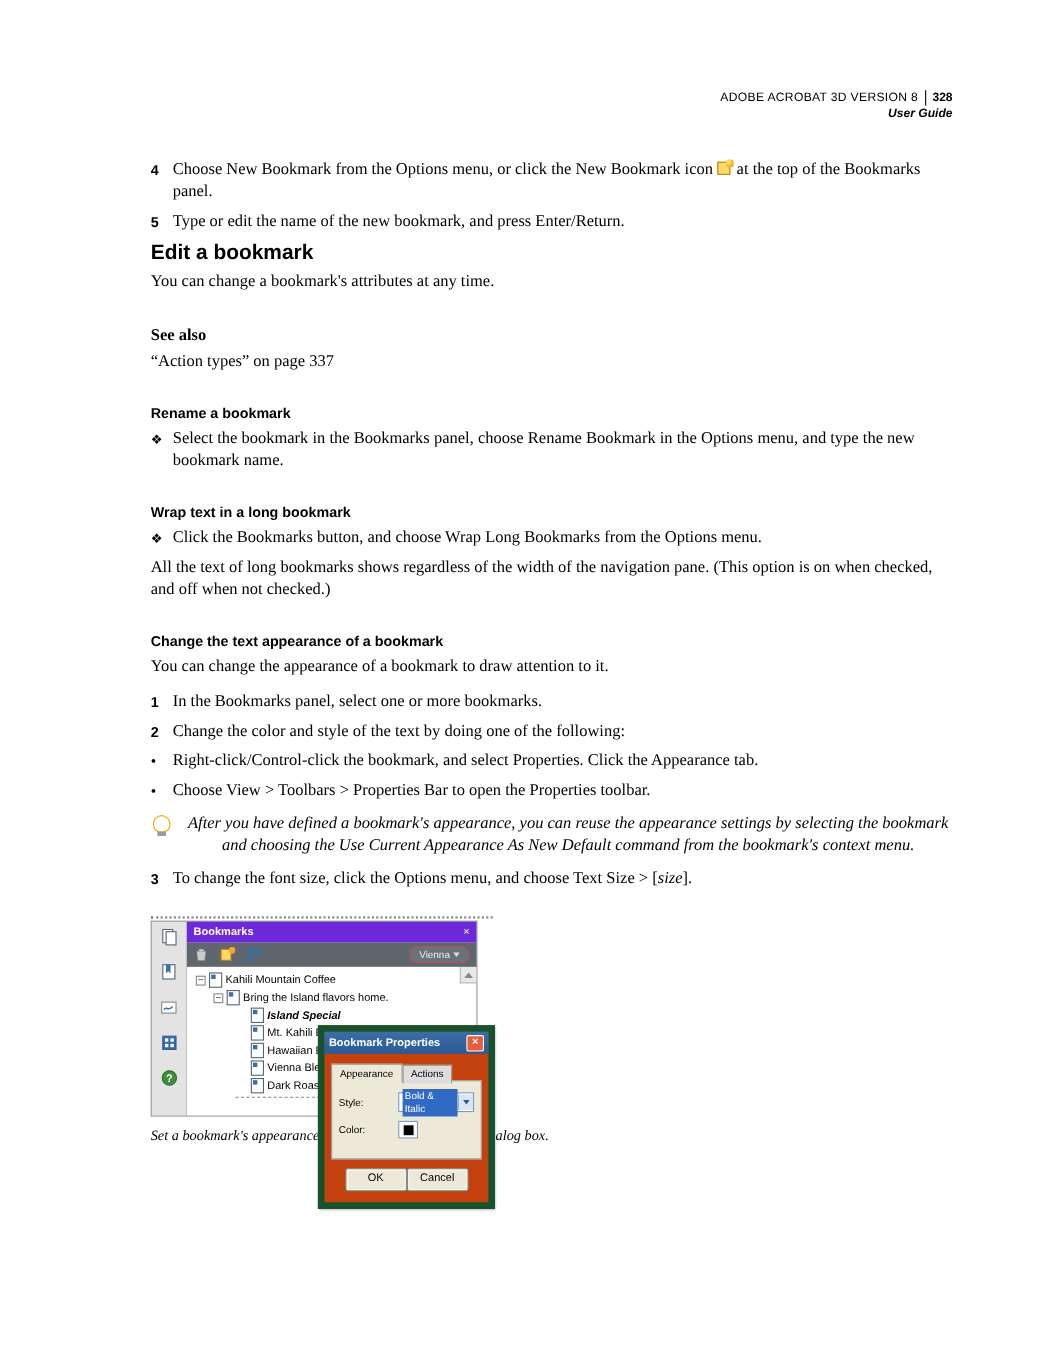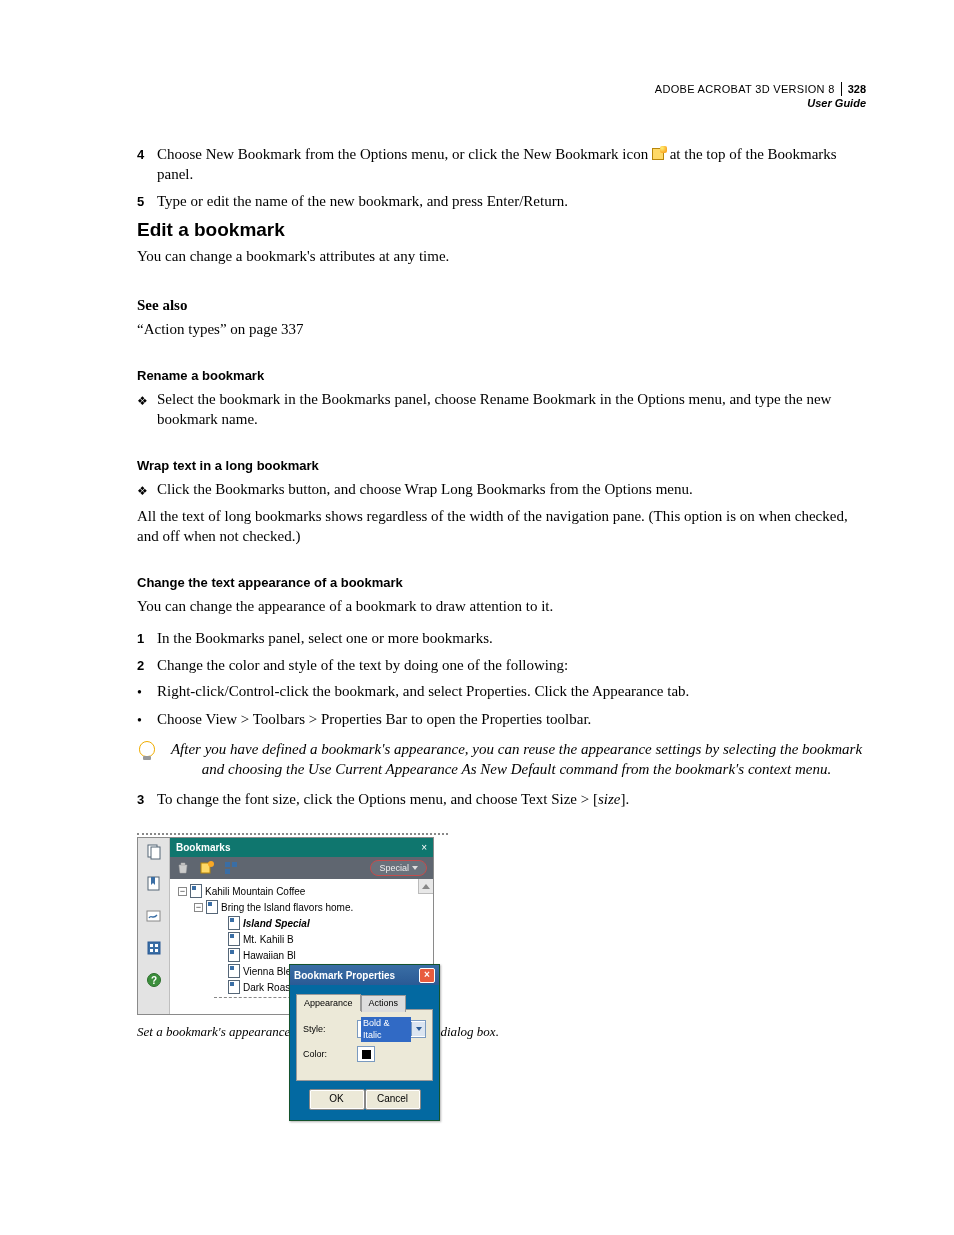--- a/index.html
+++ b/index.html
@@ -173,21 +173,21 @@
   }
   .sicon {
     width: 20px; height: 20px;
     display: flex; align-items: center; justify-content: center;
     border-radius: 2px;
   }
   .sicon svg { width: 16px; height: 16px; }
   .bm-right { flex: 1; display: flex; flex-direction: column; }
   .bm-titlebar {
     height: 19px;
-    background: #0f766e;
+    background: #6d28d9;
     color: #fff;
     display: flex;
     align-items: center;
     padding: 0 6px;
     font-weight: 700;
     justify-content: space-between;
   }
   .bm-titlebar .x { font-weight: 400; cursor: default; }
   .bm-toolbar {
     height: 22px;
@@ -275,24 +275,24 @@
   .scroll-up::before {
     content: "";
     border-left: 4px solid transparent;
     border-right: 4px solid transparent;
     border-bottom: 5px solid #888;
   }
 
   .props-dialog {
     position: absolute;
     left: 152px;
-    top: 129px;
+    top: 97px;
     width: 149px;
-    background: #0369a1;
-    border: 1px solid #14532d;
+    background: #c2410c;
+    border: 6px solid #14532d;
     font-family: Tahoma, Arial, sans-serif;
     font-size: 10px;
     box-shadow: 1px 1px 2px rgba(0,0,0,0.3);
   }
   .dlg-title {
     background: linear-gradient(#3a6ea5, #2a5a95);
     color: #fff;
     font-weight: 700;
     padding: 2px 4px;
     display: flex;
@@ -531,21 +531,21 @@
                   </svg>
               </span>
               <span class="tb-icon">
                 <svg viewBox="0 0 14 14">
                     <rect x="1" y="1" width="5" height="5" fill="#3a6ea5"></rect>
                     <rect x="8" y="1" width="5" height="5" fill="#3a6ea5"></rect>
                     <rect x="1" y="8" width="5" height="5" fill="#3a6ea5"></rect>
                   </svg>
               </span>
               <div class="options-btn">
-                <span>Special</span>
+                <span>Vienna</span>
                 <span class="tri"></span>
               </div>
             </div>
             <div class="bm-tree">
               <div class="scroll-up"></div>
               <div class="tree-row">
                 <span class="toggle">−</span>
                 <span class="page-ico"></span>
                 <span class="bm-label">Kahili Mountain Coffee</span>
               </div>

